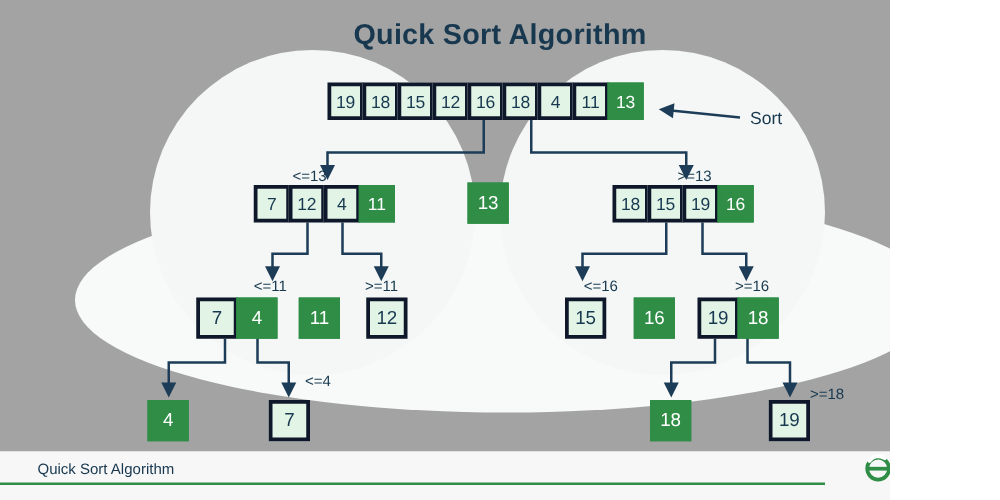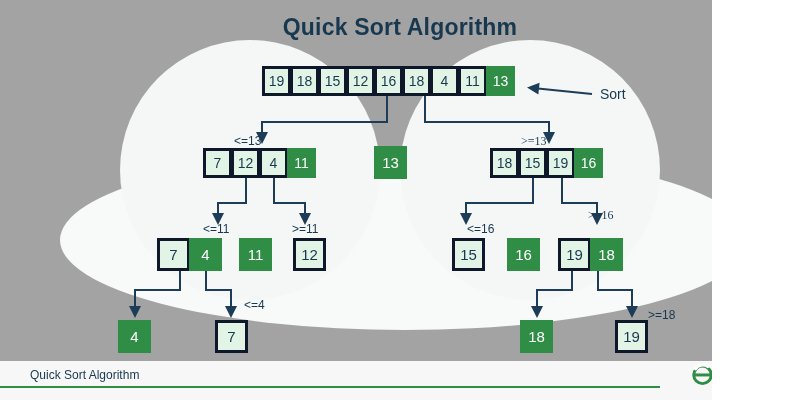--- a/index.html
+++ b/index.html
@@ -189,21 +189,21 @@
     <div class="cell">7</div>
     <div class="cell">12</div>
     <div class="cell">4</div>
     <div class="cell pivot">11</div>
   </div>
 
   <div class="array" id="lvl2-mid" style="left:374px; top:146px;">
     <div class="cell lone pivot">13</div>
   </div>
 
-  <div class="cmp-label" style="left:521px; top:134px;font-family:Liberation Serif, serif;">&gt;=13</div>
+  <div class="cmp-label" style="left:542px; top:134px;">&gt;=13</div>
   <div class="array" id="lvl2-right" style="left:490px; top:148px;">
     <div class="cell">18</div>
     <div class="cell">15</div>
     <div class="cell">19</div>
     <div class="cell pivot">16</div>
   </div>
 
   <div class="cmp-label" style="left:166px; top:222px;margin-left:37px;">&lt;=11</div>
   <div class="array" id="lvl3-l1" style="left:157px; top:238px;">
     <div class="cell lone">7</div>
@@ -221,21 +221,21 @@
 
   <div class="cmp-label" style="left:467px; top:222px;">&lt;=16</div>
   <div class="array" id="lvl3-r1" style="left:452px; top:238px;">
     <div class="cell lone">15</div>
   </div>
 
   <div class="array" id="lvl3-r2" style="left:507px; top:238px;">
     <div class="cell lone pivot">16</div>
   </div>
 
-  <div class="cmp-label" style="left:588px; top:208px;font-family:Liberation Serif, serif;">&gt;=16</div>
+  <div class="cmp-label" style="left:588px; top:222px;">&gt;=16</div>
   <div class="array" id="lvl3-r3" style="left:558px; top:238px;">
     <div class="cell lone">19</div>
     <div class="cell lone pivot">18</div>
   </div>
 
   <div class="array" id="lvl4-l1" style="left:118px; top:320px;">
     <div class="cell lone pivot">4</div>
   </div>
 
   <div class="cmp-label" style="left:244px; top:298px;">&lt;=4</div>

